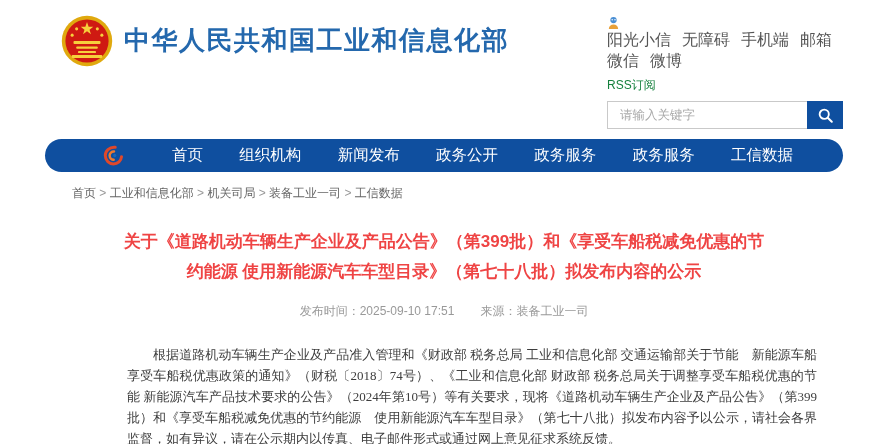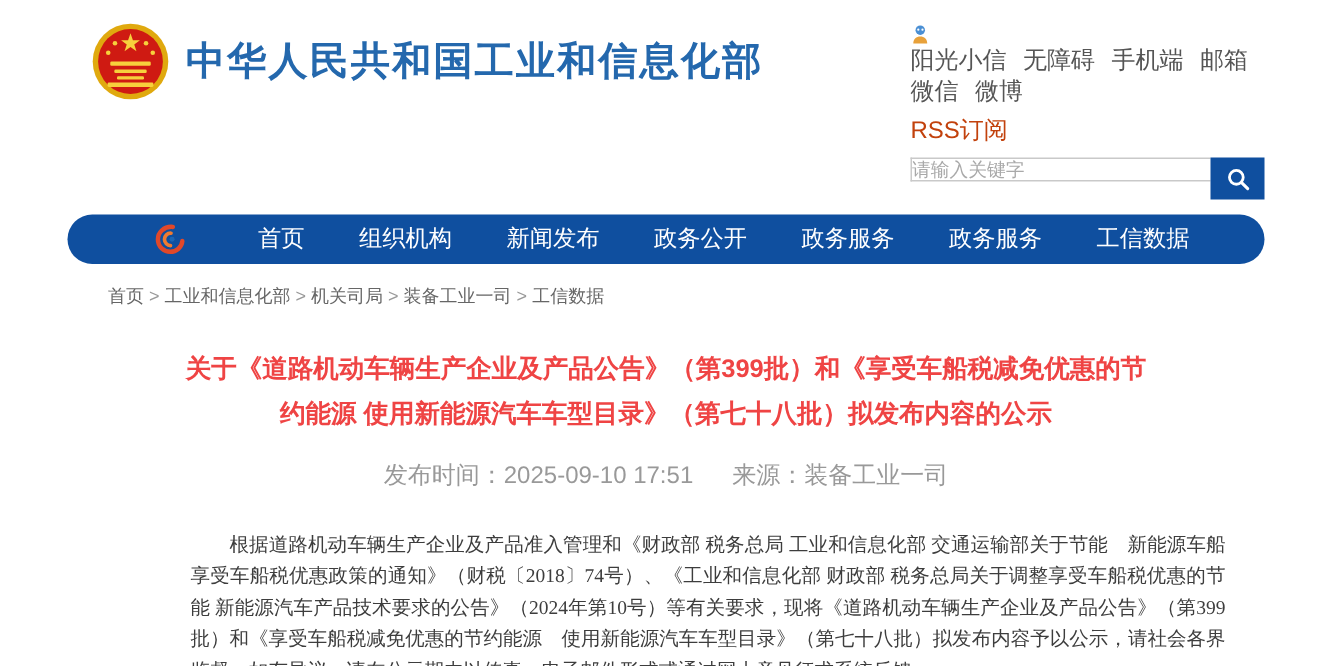--- a/index.html
+++ b/index.html
@@ -11,24 +11,24 @@
   .brand { display:flex; align-items:center; cursor:pointer; }
   .emblem { width:54px; height:54px; flex:0 0 auto; }
   .brand-text { margin-left:10px; }
   .site-zh { font-size:26px; font-weight:bold; color:#2468ad; letter-spacing:1.5px; line-height:1.15; }
   .site-en { font-size:10.2px; color:#2468ad; margin-top:3px; letter-spacing:.1px; }
 
   .header-right { margin-left:auto; width:236px; padding-top:2px; }
   .quick-row { display:flex; align-items:center; flex-wrap:wrap; font-size:16px; color:#555; }
   .ql-icon { width:13px; height:14px; margin-right:4px; display:inline-block; }
   .qlink { color:#555; text-decoration:none; margin-right:11px; cursor:pointer; white-space:nowrap; }
-  .rss-row { font-size:16px; color:#c2410c; margin-top:5px; cursor:pointer; }
+  .rss-row { font-size:12px; color:#15803d; margin-top:5px; cursor:pointer; }
   .search-row { display:flex; margin-top:7px; }
-  .search-input { flex:1; height:16px; border:1px solid #c9c9c9; border-right:none;
-      padding:0 0; font-size:12.5px; color:#333; outline:none; }
+  .search-input { flex:1; height:28px; border:1px solid #c9c9c9; border-right:none;
+      padding:0 12px; font-size:12.5px; color:#333; outline:none; }
   .search-input::placeholder { color:#a9a9a9; }
   .search-btn { width:36px; height:28px; background:#0f4f9f; border:none; cursor:pointer;
       display:flex; align-items:center; justify-content:center; }
 
   
   .nav { margin:2px 45px 0 45px; height:33px; background:#0f4f9f; border-radius:17px;
       display:flex; align-items:center; padding:0 46px 0 58px; }
   .nav-logo { width:21px; height:21px; display:flex; cursor:pointer; }
   .nav-list { flex:1; display:flex; justify-content:space-between; list-style:none;
       margin-left:48px; padding-right:4px; }
@@ -36,21 +36,21 @@
 
   
   .breadcrumb { margin:13px 0 0 72px; font-size:12px; color:#666; }
   .crumb { cursor:pointer; }
   .crumb + .crumb::before { content:" > "; color:#999; cursor:default; }
 
   
   .article-title { margin:25px 122px 0 122px; text-align:center; font-size:17px;
       font-weight:bold; color:#ef4444; line-height:1.75;
       font-family:"Liberation Sans","DejaVu Sans",sans-serif; }
-  .article-meta { margin-top:16px; text-align:center; font-size:16px; color:#999; }
+  .article-meta { margin-top:16px; text-align:center; font-size:12px; color:#999; }
   .meta-sep { display:inline-block; width:26px; }
   .article-body { margin:24px 71px 0 127px; font-family:"Liberation Serif","DejaVu Serif",serif;
       font-size:13px; color:#3d3d3d; line-height:1.62; text-align:justify; }
   .article-body p { text-indent:2em; margin:0; }
 </style>
 </head>
 <body>
 
 <header class="header">
   <div class="brand">

